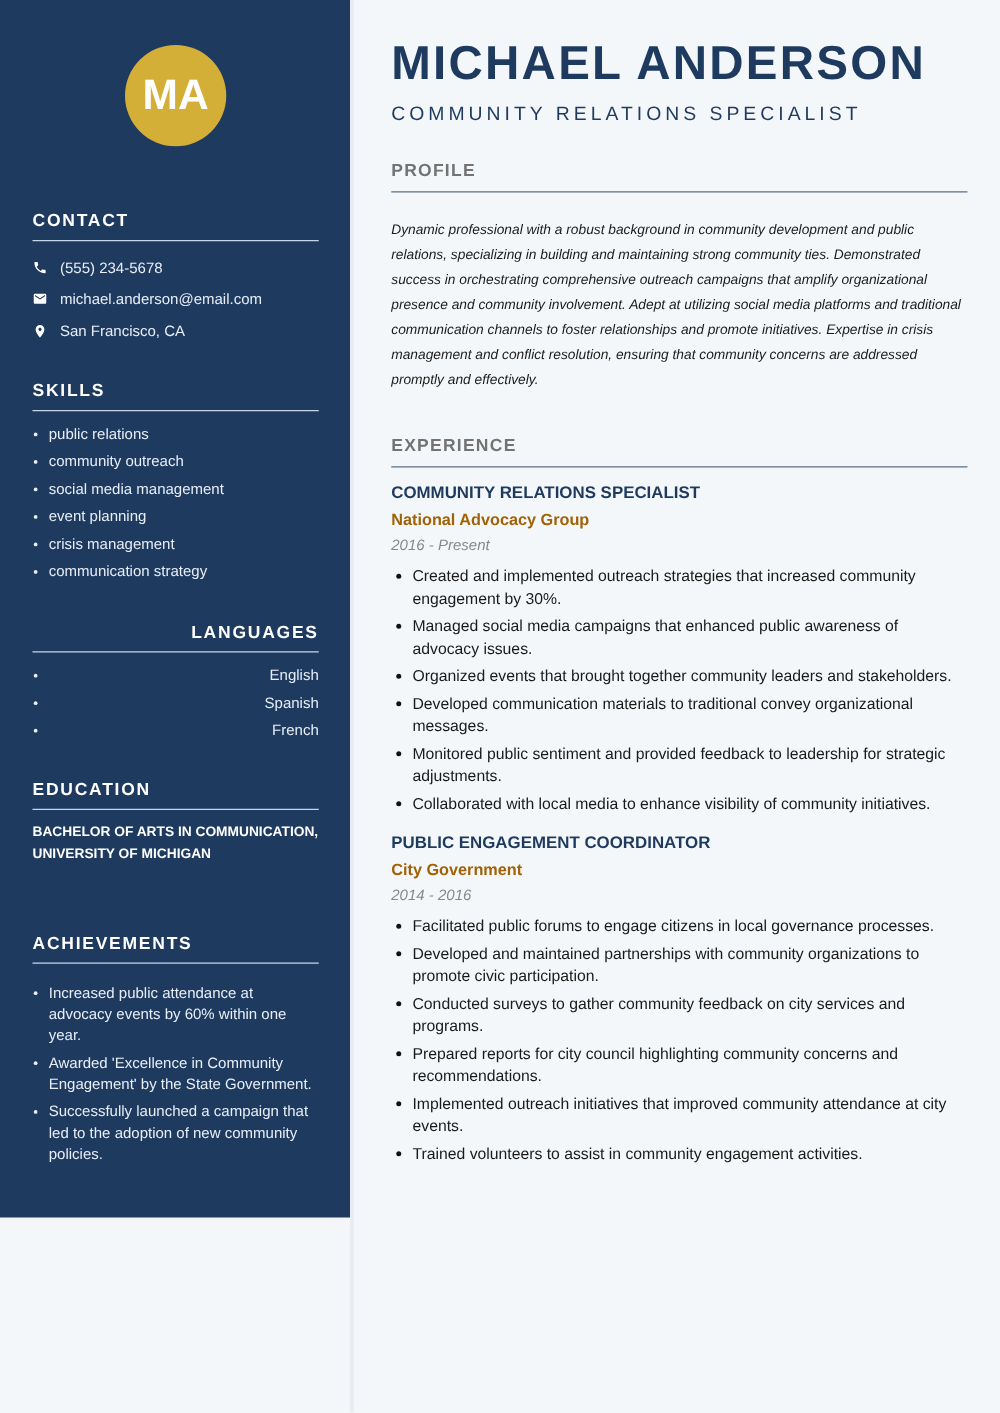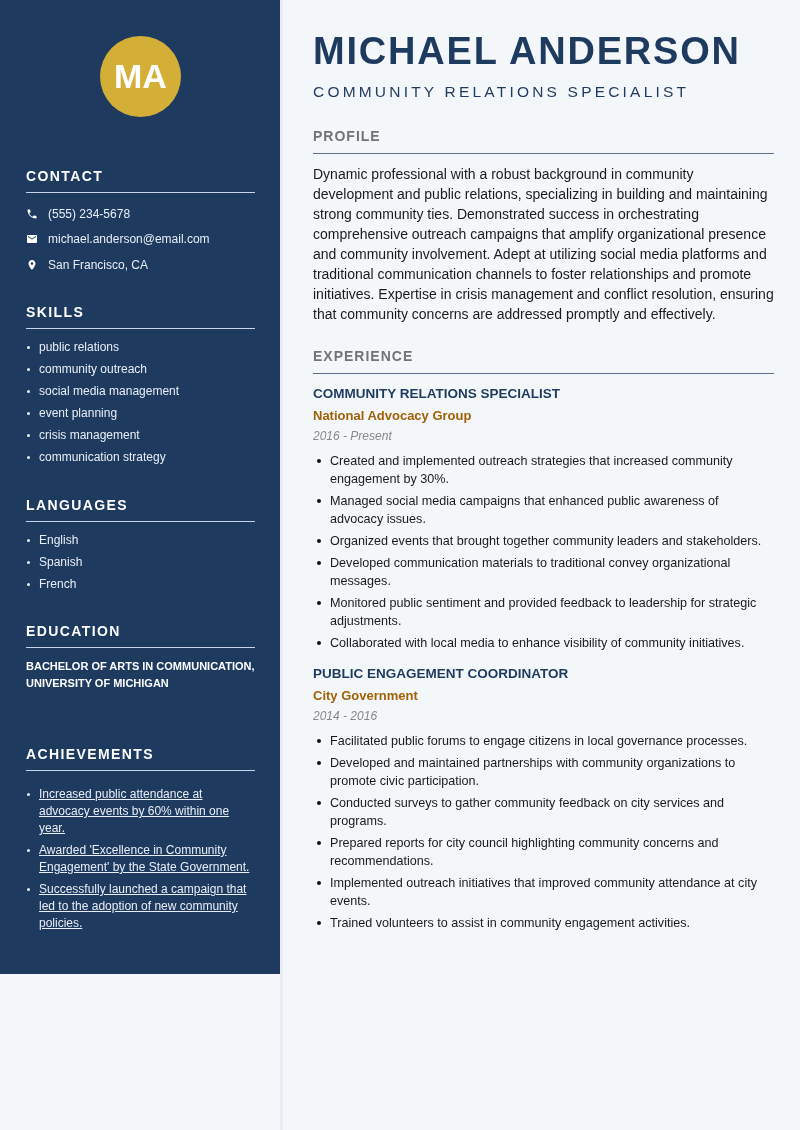--- a/index.html
+++ b/index.html
@@ -52,39 +52,39 @@
       padding-left: 13px; line-height: 17px; margin-bottom: 5px;
     }
     .side-list li::before {
       content: ""; position: absolute; left: 1px; top: 7px;
       width: 3px; height: 3px; border-radius: 50%; background: #e8eef6;
     }
     .edu-text {
       margin-top: 10px; font-size: 11px; font-weight: bold;
       color: #ffffff; line-height: 17px; text-transform: uppercase;
     }
-    .ach-list li { line-height: 17px; margin-bottom: 5px; text-decoration: underline; }
+    .ach-list li { line-height: 17px; margin-bottom: 5px; }
 
     .name {
       position: absolute; left: 30px; top: 30px;
       font-size: 38px; font-weight: bold; color: #1e3a5f;
       letter-spacing: 1.8px;
     }
     .job-title {
       position: absolute; left: 30px; top: 83px;
       font-size: 15.5px; color: #1e3a5f; letter-spacing: 3.2px;
     }
     .main-section { position: absolute; left: 30px; width: 461px; }
     .main-title {
       font-size: 14px; font-weight: bold; color: #737373;
       letter-spacing: 1px; padding-bottom: 9px;
       border-bottom: 1.5px solid #5a6f88;
     }
     .profile-text {
-      margin-top: 10px; font-size: 14px; line-height: 20px; color: #1a1a1a;
+      margin-top: 20px; font-size: 11px; line-height: 20px; color: #1a1a1a; font-style: italic;
     }
     .job { margin-top: 12px; }
     .job-role {
       font-size: 13.5px; font-weight: bold; color: #1e3a5f;
     }
     .job-company {
       margin-top: 7px; font-size: 13px; font-weight: bold; color: #a16207;
     }
     .job-dates {
       margin-top: 6px; font-size: 12px; font-style: italic; color: #888;
@@ -141,21 +141,21 @@
     <ul class="side-list">
       <li>public relations</li>
       <li>community outreach</li>
       <li>social media management</li>
       <li>event planning</li>
       <li>crisis management</li>
       <li>communication strategy</li>
     </ul>
   </section>
 
-  <section class="side-section" style="top:497px;">
+  <section class="side-section" style="top:497px;text-align:right;">
     <h2 class="side-title">LANGUAGES</h2>
     <ul class="side-list">
       <li>English</li>
       <li>Spanish</li>
       <li>French</li>
     </ul>
   </section>
 
   <section class="side-section" style="top:623px;">
     <h2 class="side-title">EDUCATION</h2>

